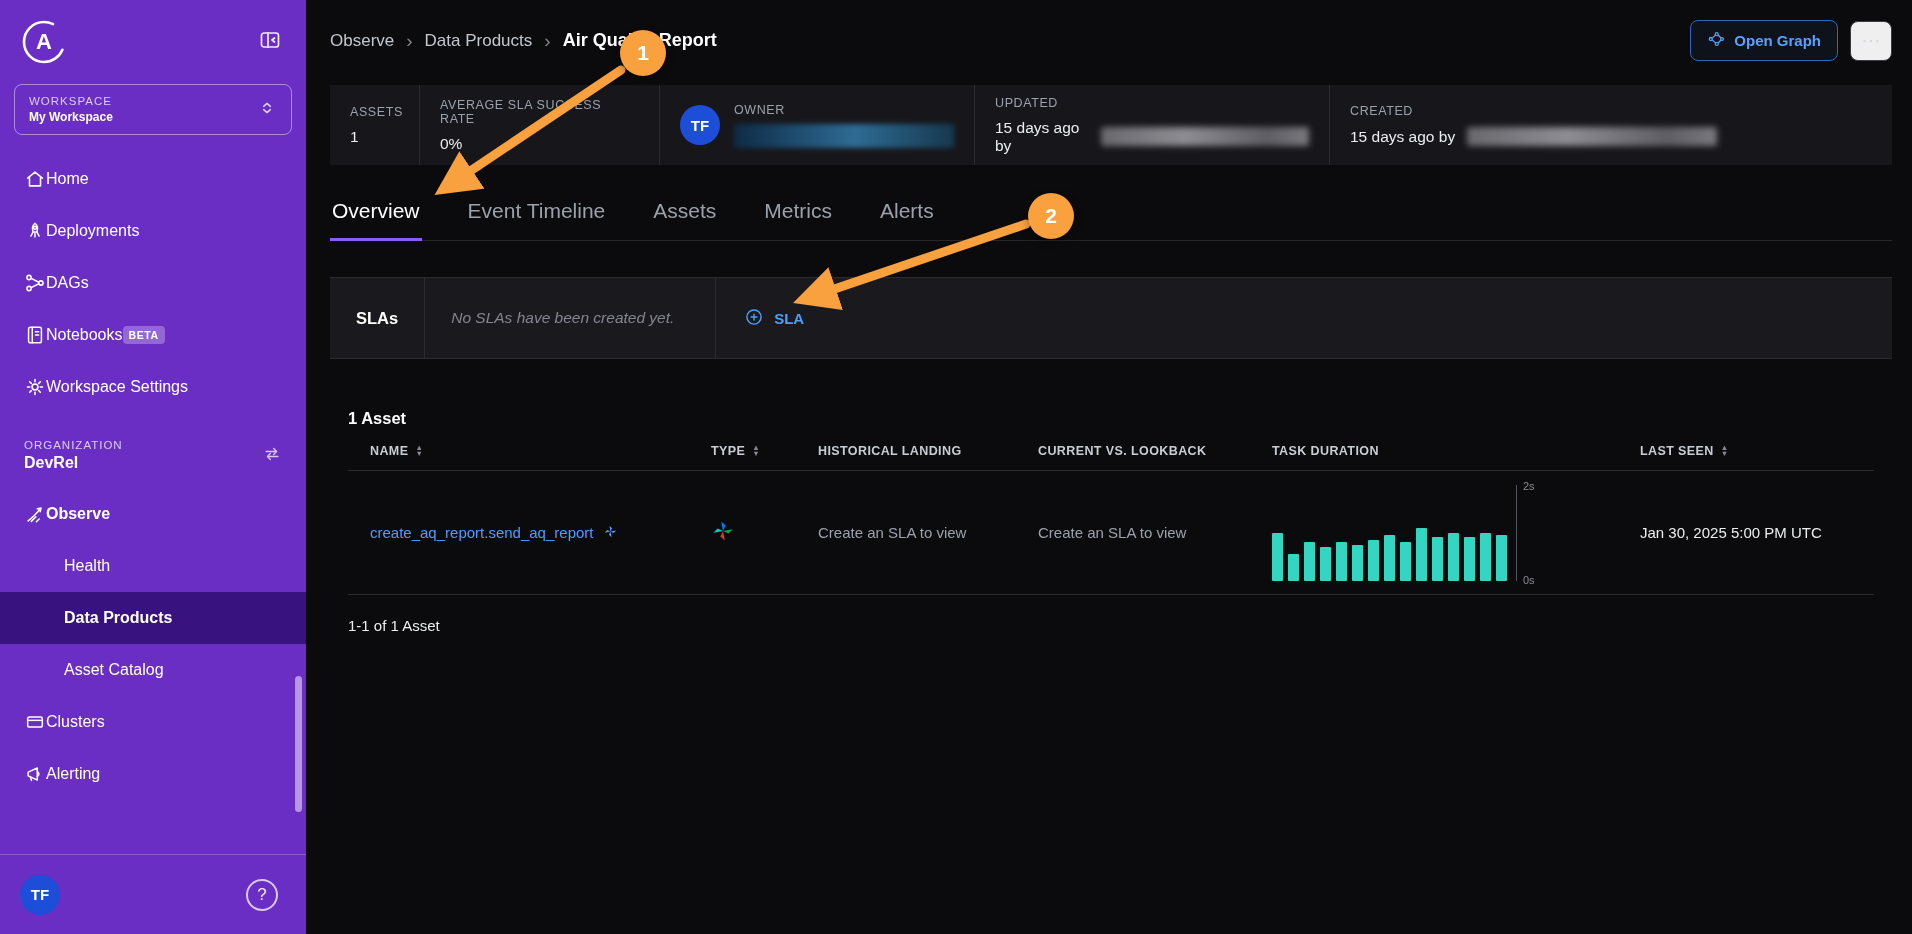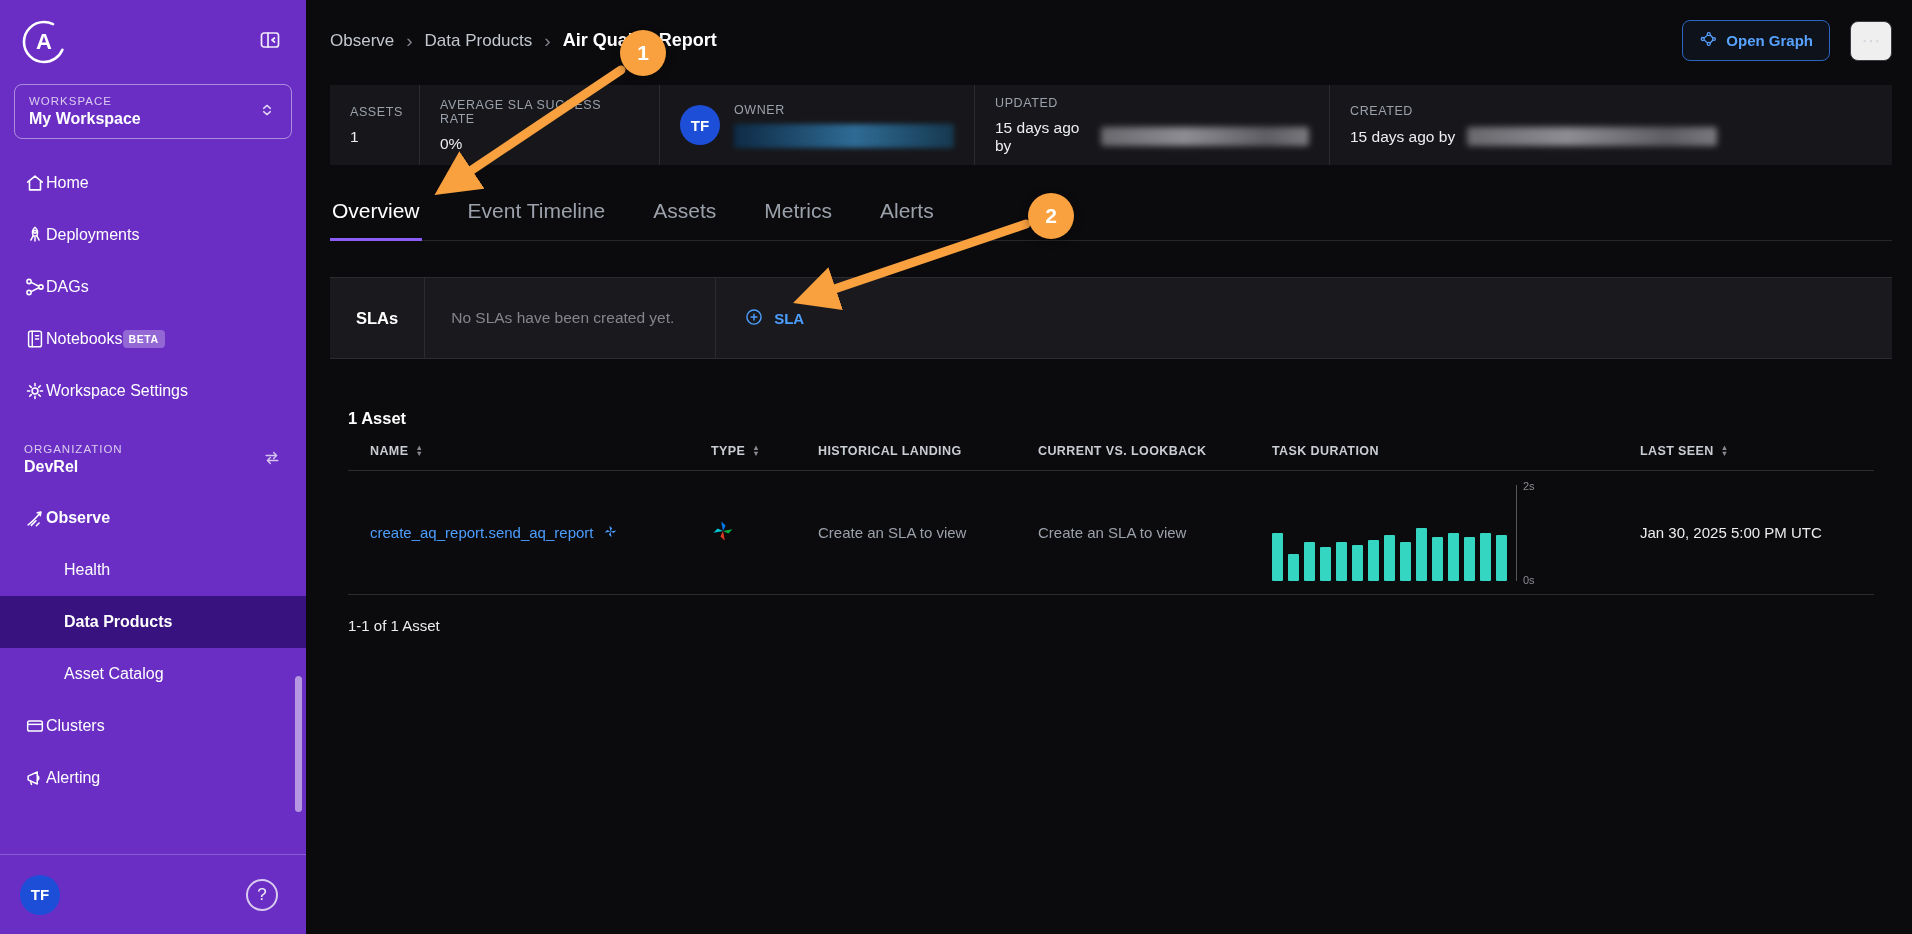--- a/index.html
+++ b/index.html
@@ -6,21 +6,21 @@
   html,body{width:1912px;height:934px;background:#0B0B0E;font-family:"Liberation Sans",sans-serif;overflow:hidden}
   .app{position:relative;width:1912px;height:934px;overflow:hidden}
 
   
   .sidebar{position:absolute;left:0;top:0;width:306px;height:934px;background:#6A2EC4;color:#fff;overflow:hidden;z-index:1}
   .sb-top{display:flex;justify-content:space-between;align-items:flex-start;padding:18px 24px 8px 20px}
   .logo{width:48px;height:48px;cursor:pointer}
   .collapse-btn{margin-top:10px;opacity:.9;cursor:pointer}
   .ws-box{margin:10px 14px 18px;border:1px solid rgba(255,255,255,.45);border-radius:8px;padding:10px 14px;display:flex;justify-content:space-between;align-items:center;cursor:pointer}
   .mini-label{font-size:11.5px;letter-spacing:1px;color:rgba(255,255,255,.75)}
-  .ws-name{font-size:16px;font-weight:700;margin-top:3px}
+  .ws-name{font-size:12px;font-weight:700;margin-top:3px}
   .menu-item{height:52px;display:flex;align-items:center;padding:0 24px;font-size:16px;cursor:pointer}
   .mi-icon{width:22px;height:22px;flex:0 0 22px;color:#fff}
   .beta{background:rgba(255,255,255,.28);border-radius:4px;font-size:10.5px;font-weight:700;letter-spacing:.6px;padding:3px 6px}
   .org-row{margin-top:26px;padding:0 24px;display:flex;justify-content:space-between;align-items:center}
   .org-name{font-size:16px;font-weight:700;margin-top:3px}
   .swap-btn{cursor:pointer;opacity:.85}
   .menu2{margin-top:16px}
   .sub{padding-left:64px}
   .active-item{background:#38127E;font-weight:700}
   .item-bold{font-weight:700}
@@ -30,21 +30,21 @@
   .help-circle{width:32px;height:32px;border-radius:50%;border:2px solid rgba(255,255,255,.75);display:flex;align-items:center;justify-content:center;font-size:17px;color:rgba(255,255,255,.9);cursor:pointer}
 
   
   .main{position:absolute;left:306px;top:0;width:1606px;height:934px;color:#E5E7EB}
   .content{padding:0 20px 0 24px}
   .header-row{display:flex;justify-content:space-between;align-items:center;padding-top:20px}
   .breadcrumb{display:flex;align-items:center;gap:12px;font-size:17px;color:#C3C7CE}
   .crumb{cursor:pointer}
   .crumb-sep{color:#84858D;font-size:19px}
   .crumb-current{color:#fff;font-weight:700;font-size:18px}
-  .actions{display:flex;gap:20px;align-items:center}
+  .actions{display:flex;gap:12px;align-items:center}
   .btn-open-graph{display:flex;align-items:center;gap:9px;border:1px solid #2B66C2;background:rgba(43,102,194,.08);color:#58A2FF;border-radius:8px;padding:9px 16px;font-size:15px;font-weight:700;cursor:pointer}
   .btn-more{width:42px;height:40px;border:1px solid #3A3B41;border-radius:8px;color:#D7D9DE;font-size:19px;display:flex;align-items:center;justify-content:center;cursor:pointer}
 
   .stats{margin-top:24px;display:flex;background:#17171B;height:80px}
   .stat{padding:13px 20px;display:flex;flex-direction:column;justify-content:center;border-right:1px solid #2B2B30}
   .stat:last-child{border-right:none}
   .stat-label{font-size:12.5px;letter-spacing:.6px;color:#9BA1AA}
   .stat-value{font-size:15.5px;color:#ECEDEF;margin-top:9px}
   .stat-assets{width:90px}
   .stat-sla{width:240px}
@@ -57,21 +57,21 @@
   .rg-1{width:232px}.rg-2{width:250px}
 
   .tabs{margin-top:24px;display:flex;gap:44px;border-bottom:1px solid #26262B}
   .tab{padding:10px 2px 15px;font-size:21px;color:#9BA1AA;cursor:pointer}
   .tab.active{color:#fff;font-weight:500;border-bottom:3px solid #8B5CF6;margin-bottom:-1px}
 
   .sla-panel{margin-top:36px;height:82px;background:#1A1A1E;border-top:1px solid #2B2B30;border-bottom:1px solid #2B2B30;display:flex;align-items:stretch}
   .sla-cell{display:flex;align-items:center}
   .sla-title{padding:0 26px;font-size:16.5px;font-weight:700;color:#fff}
   .sla-divider{width:1px;background:#2B2B30}
-  .sla-empty{padding:12px 26px;width:290px;color:#84858D;font-size:15.5px}
+  .sla-empty{padding:12px 26px;width:290px;font-style:italic;color:#84858D;font-size:15.5px}
   .sla-add{padding:0 28px;display:flex;align-items:center;gap:10px;color:#4C9EFF;font-weight:700;font-size:15px;cursor:pointer}
 
   .asset-section{margin-top:50px}
   .asset-count{padding-left:18px;font-size:16.5px;font-weight:700;color:#fff}
   .table{margin-top:16px;padding:0 18px}
   .t-head,.t-row{display:grid;grid-template-columns:363px 107px 220px 234px 368px 1fr;align-items:center}
   .t-head{padding-bottom:12px;border-bottom:1px solid #2B2B30}
   .th{font-size:12.5px;font-weight:700;letter-spacing:.4px;color:#C9CDD3;display:flex;align-items:center;gap:7px}
   .col-name{padding-left:22px}
   .sort{display:flex;flex-direction:column;line-height:6.5px;font-size:7.5px;color:#8A8B92;cursor:pointer}

